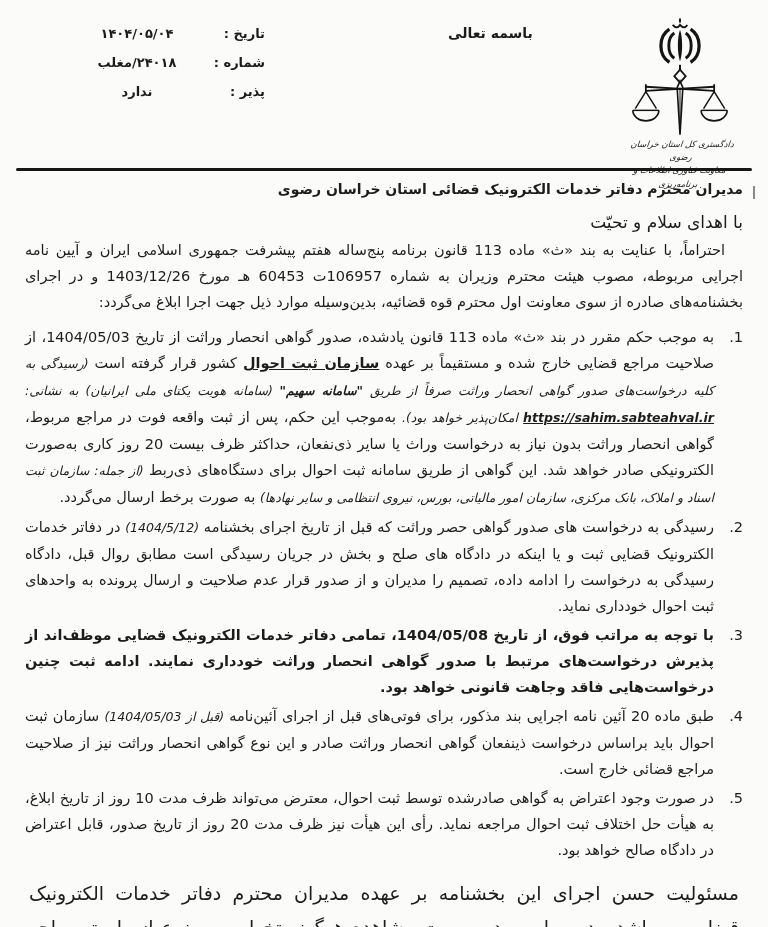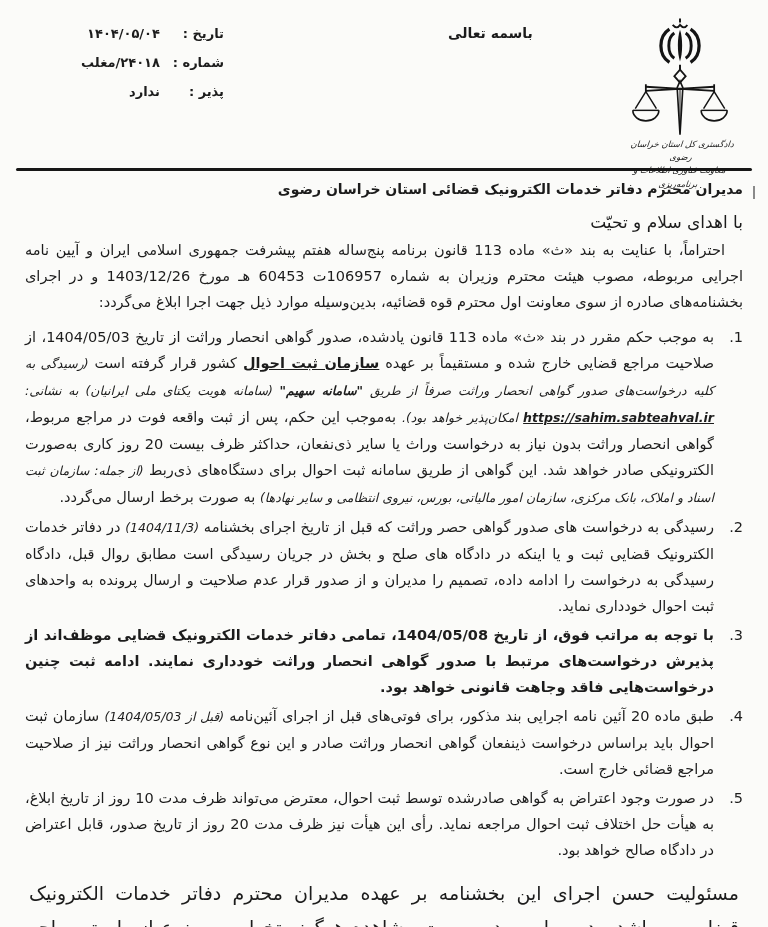--- a/index.html
+++ b/index.html
@@ -12,21 +12,21 @@
     position:relative;
     overflow:hidden;
   }
   .page { position:absolute; inset:0; }
 
   
   .header { position:absolute; top:0; left:0; right:0; height:170px; }
   .meta { position:absolute; left:32px; top:26px; font-size:13px; font-weight:bold; }
   .meta-row { display:flex; align-items:baseline; margin-bottom:14px; }
   .meta-label { width:64px; }
-  .meta-value { width:128px; text-align:right; }
+  .meta-value { width:128px; text-align:center;margin-left:41px; }
   .bismillah { position:absolute; left:448px; top:25px; font-size:14px; font-weight:bold; }
   .logo-wrap { position:absolute; left:618px; top:16px; width:124px; text-align:center; }
   .logo-svg { display:block; margin:0 auto; }
   .logo-caption { font-family:"DejaVu Serif", serif; font-style:italic; font-size:8.5px; line-height:1.55; color:#222; transform:skewX(-6deg); }
   .rule { position:absolute; top:168px; left:16px; right:16px; height:3px; background:#171717; border-radius:2px; }
   .artifact-tick { position:absolute; top:186px; left:753px; width:2px; height:13px; background:#8a8a8a; }
 
   
   .content { position:absolute; top:181px; right:25px; left:25px; }
   .recipient { font-weight:bold; font-size:14px; margin:0 0 15px; }
@@ -121,21 +121,21 @@
       <li class="item">
         <span class="item-num">1.</span>
         <span class="item-body">
           <span>به موجب حکم مقرر در بند «ث» ماده 113 قانون یادشده، صدور گواهی انحصار وراثت از تاریخ 1404/05/03، از صلاحیت مراجع قضایی خارج شده و مستقیماً بر عهده </span><span class="bu">سازمان ثبت احوال</span><span> کشور قرار گرفته است </span><span class="it">(رسیدگی به کلیه درخواست‌های صدور گواهی انحصار وراثت صرفاً از طریق </span><span class="itb">"سامانه سهیم"</span><span class="it"> (سامانه هویت یکتای ملی ایرانیان) به نشانی: </span><span class="url">https://sahim.sabteahval.ir</span><span class="it"> امکان‌پذیر خواهد بود).</span><span> به‌موجب این حکم، پس از ثبت واقعه فوت در مراجع مربوط، گواهی انحصار وراثت بدون نیاز به درخواست وراث یا سایر ذی‌نفعان، حداکثر ظرف بیست 20 روز کاری به‌صورت الکترونیکی صادر خواهد شد. این گواهی از طریق سامانه ثبت احوال برای دستگاه‌های ذی‌ربط </span><span class="it">(از جمله: سازمان ثبت اسناد و املاک، بانک مرکزی، سازمان امور مالیاتی، بورس، نیروی انتظامی و سایر نهادها)</span><span> به صورت برخط ارسال می‌گردد.</span>
         </span>
       </li>
 
       <li class="item">
         <span class="item-num">2.</span>
         <span class="item-body">
-          <span>رسیدگی به درخواست های صدور گواهی حصر وراثت که قبل از تاریخ اجرای بخشنامه </span><span class="it">(1404/11/3)</span><span> در دفاتر خدمات الکترونیک قضایی ثبت و یا اینکه در دادگاه های صلح و بخش در جریان رسیدگی است مطابق روال قبل، دادگاه رسیدگی به درخواست را ادامه داده، تصمیم را مدیران و از صدور قرار عدم صلاحیت و ارسال پرونده به واحدهای ثبت احوال خودداری نماید.</span>
+          <span>رسیدگی به درخواست های صدور گواهی حصر وراثت که قبل از تاریخ اجرای بخشنامه </span><span class="it">(1404/5/12)</span><span> در دفاتر خدمات الکترونیک قضایی ثبت و یا اینکه در دادگاه های صلح و بخش در جریان رسیدگی است مطابق روال قبل، دادگاه رسیدگی به درخواست را ادامه داده، تصمیم را مدیران و از صدور قرار عدم صلاحیت و ارسال پرونده به واحدهای ثبت احوال خودداری نماید.</span>
         </span>
       </li>
 
       <li class="item">
         <span class="item-num">3.</span>
         <span class="item-body bold">با توجه به مراتب فوق، از تاریخ 1404/05/08، تمامی دفاتر خدمات الکترونیک قضایی موظف‌اند از پذیرش درخواست‌های مرتبط با صدور گواهی انحصار وراثت خودداری نمایند. ادامه ثبت چنین درخواست‌هایی فاقد وجاهت قانونی خواهد بود.</span>
       </li>
 
       <li class="item">
         <span class="item-num">4.</span>

